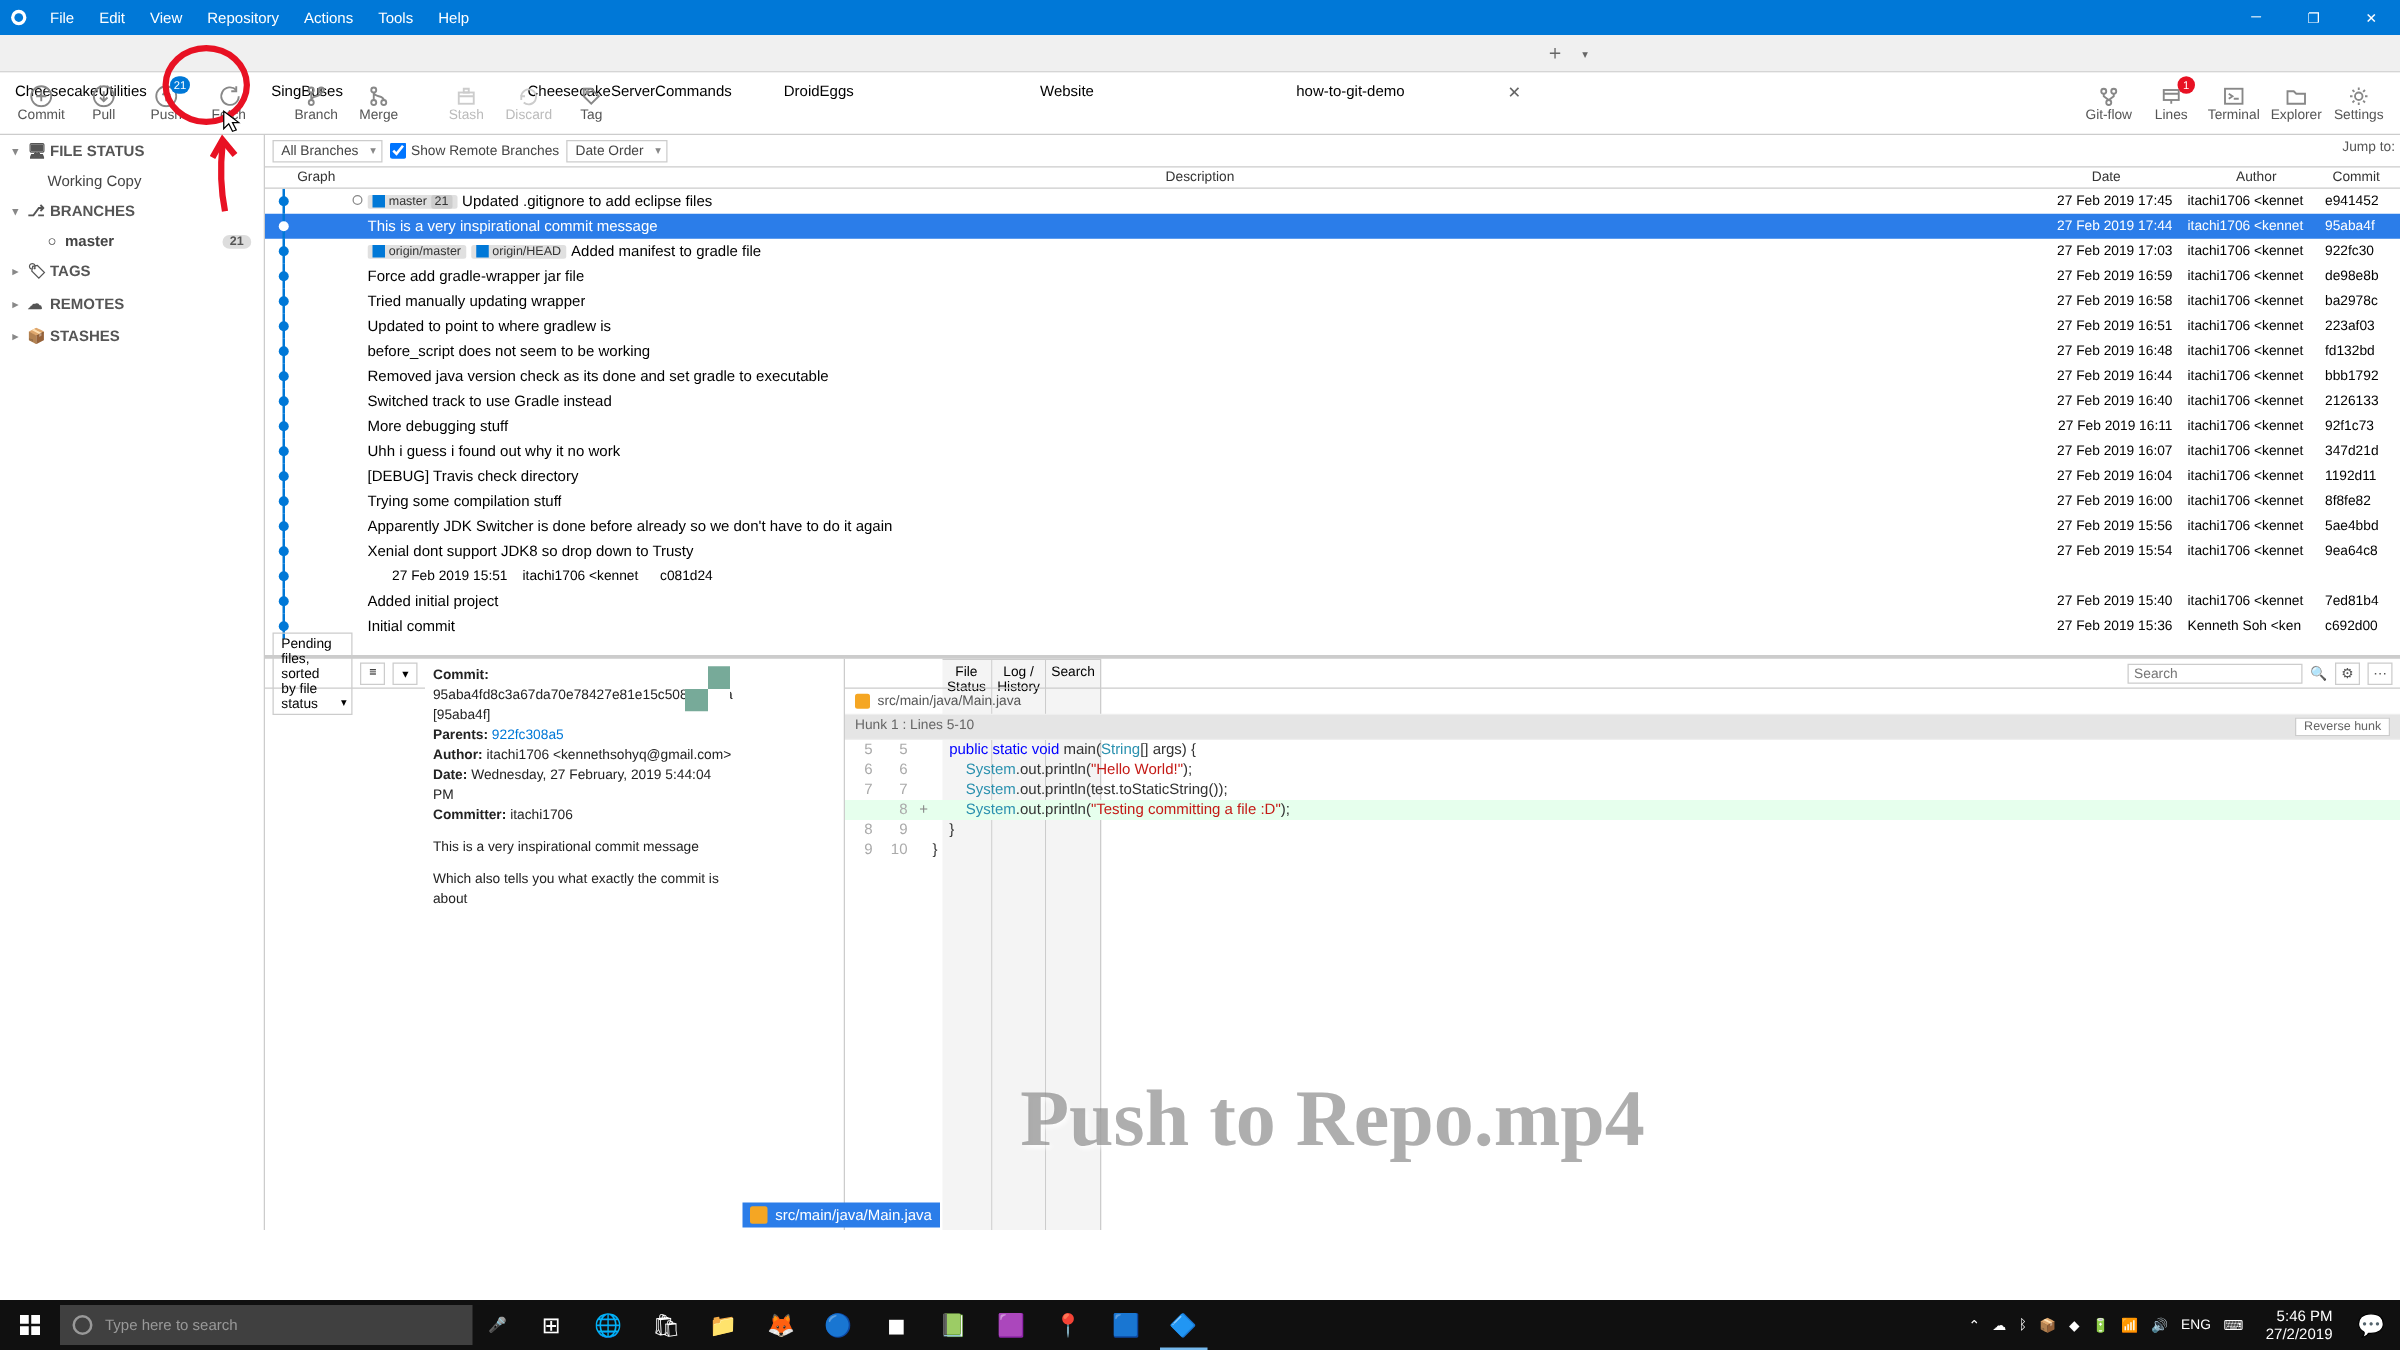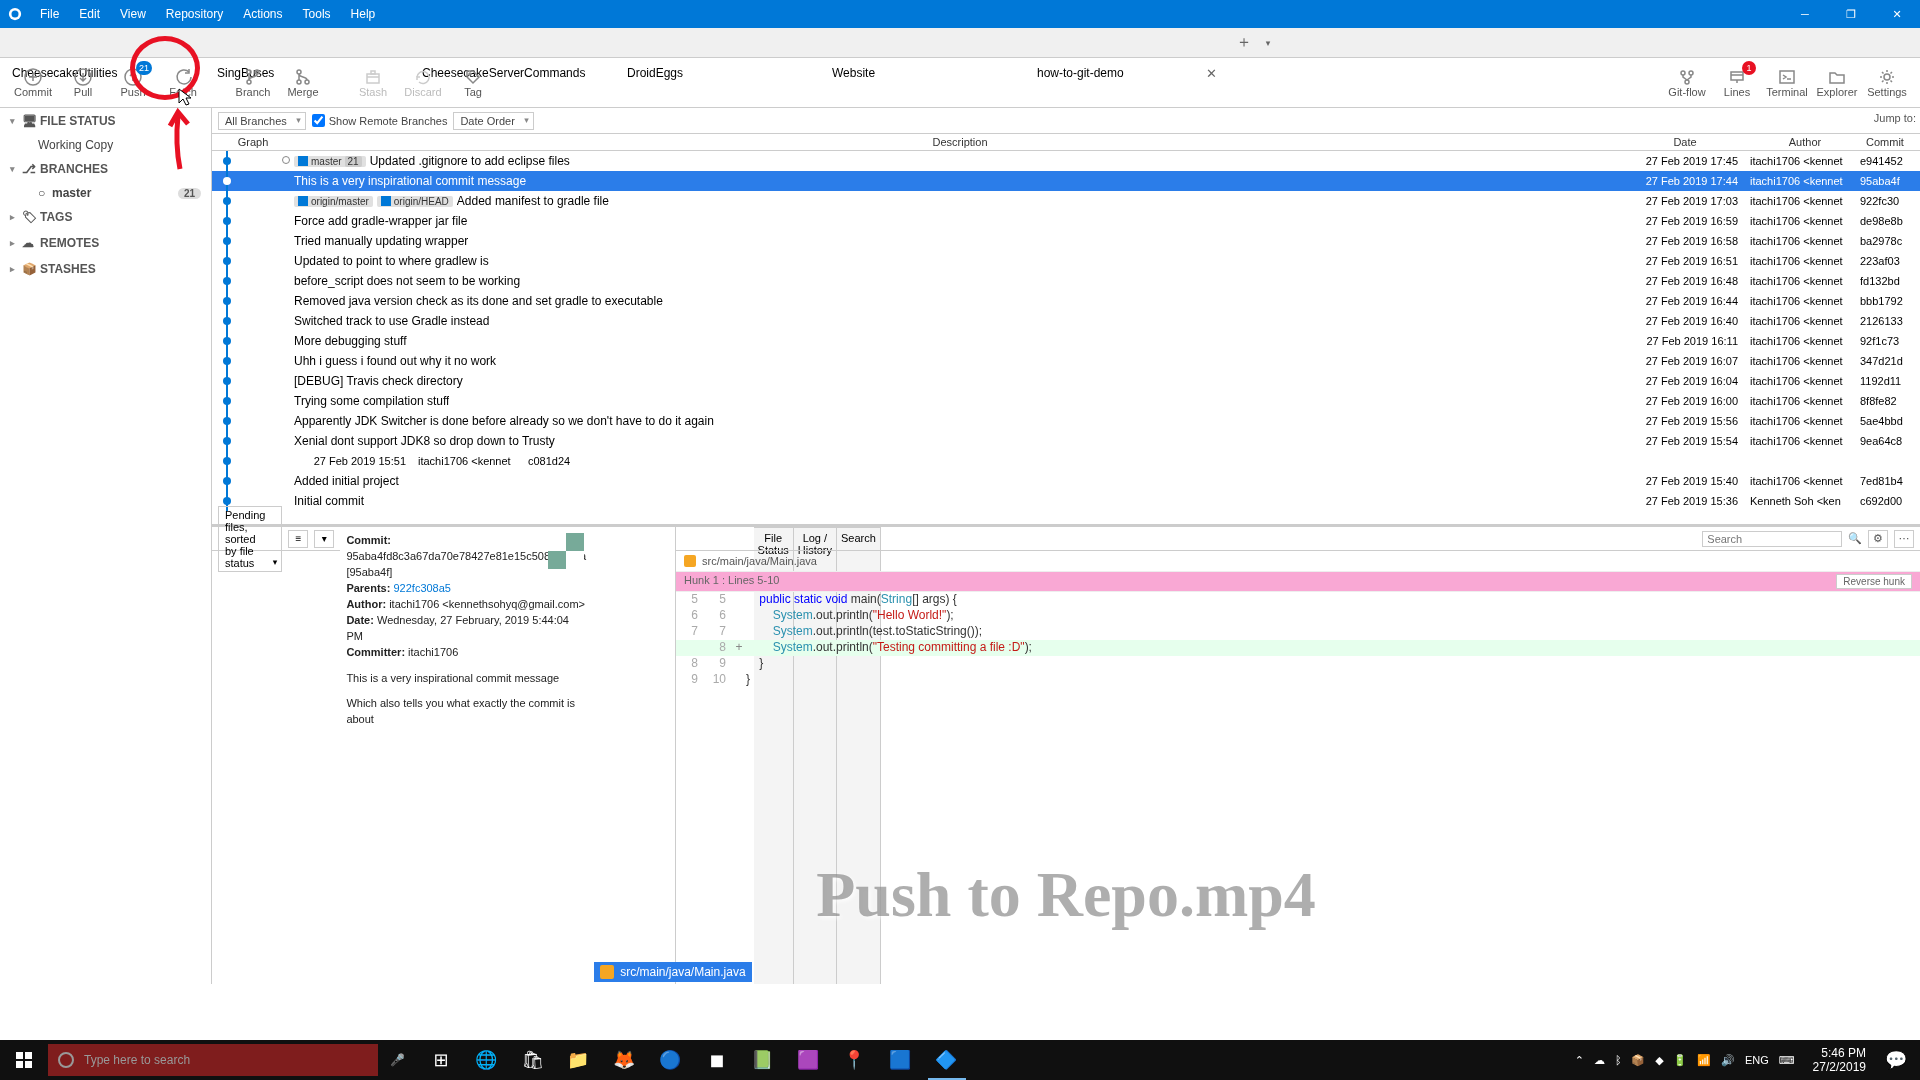--- a/index.html
+++ b/index.html
@@ -94,42 +94,42 @@
 .btm-tabs { display: flex; border-top: 1px solid var(--border); }
 .btm-tabs div { flex: 1; text-align: center; font-size: 11px; padding: 4px; border-right: 1px solid var(--border); background: #f4f4f4; }
 
 .detail-right { flex: 1; display: flex; flex-direction: column; }
 .diff-hdr { height: 24px; border-bottom: 1px solid var(--border); display: flex; align-items: center; padding: 0 6px; font-size: 11px; gap: 6px; color: #555; }
 .diff-hdr .sp { flex: 1; }
 .diff-hdr .search { width: 140px; border: 1px solid var(--border); padding: 1px 4px; font-size: 11px; }
 .diff-hdr .ico { width: 20px; height: 18px; border: 1px solid var(--border); display: flex; align-items: center; justify-content: center; }
 .diff-path { padding: 4px 8px; font-size: 11px; display: flex; align-items: center; gap: 6px; color: #555; border-bottom: 1px solid #eee; }
 .diff-path .fico { width: 12px; height: 12px; background: #f5a623; border-radius: 2px; }
-.hunk-hdr { background: #f9a8d4; padding: 2px 8px; font-size: 11px; color: #666; display: flex; justify-content: space-between; border-bottom: 1px solid #eee; }
+.hunk-hdr { background: #e5e5e5; padding: 2px 8px; font-size: 11px; color: #666; display: flex; justify-content: space-between; border-bottom: 1px solid #eee; }
 .hunk-hdr .btn { border: 1px solid var(--border); background: #fff; padding: 1px 6px; font-size: 10px; }
 .code { font-family: Consolas, monospace; font-size: 12px; }
 .code-row { display: flex; height: 16px; }
 .code-row .ln { width: 28px; text-align: right; color: #aaa; padding-right: 6px; }
 .code-row .sign { width: 14px; text-align: center; color: #888; }
 .code-row .txt { white-space: pre; color: #333; }
 .code-row.added { background: #e6ffed; }
 .str { color: #c41a16; }
 .kw { color: #0000ff; }
 .type { color: #2b91af; }
 
 
 .annot-circle { position: absolute; left: 130px; top: 36px; width: 70px; height: 64px; border: 5px solid #e81123; border-radius: 50%; pointer-events: none; z-index: 100; }
 .annot-arrow { position: absolute; left: 160px; top: 104px; z-index: 100; pointer-events: none; }
 .watermark { position: absolute; left: 50%; bottom: 52px; transform: translateX(-50%); font-size: 64px; color: rgba(120,120,120,0.6); font-family: Georgia, serif; pointer-events: none; text-shadow: 2px 2px 4px rgba(255,255,255,0.8); z-index: 50; font-weight: bold; }
 .cursor { position: absolute; left: 178px; top: 88px; z-index: 101; pointer-events: none; }
 
 
 .taskbar { position: absolute; left: 0; right: 0; bottom: 0; height: 40px; background: #101010; display: flex; align-items: center; color: #fff; font-size: 12px; z-index: 200; }
 .taskbar .start { width: 48px; display: flex; align-items: center; justify-content: center; }
-.taskbar .search { width: 330px; height: 32px; background: #7f1d1d; display: flex; align-items: center; padding: 0 10px; gap: 10px; color: #999; }
+.taskbar .search { width: 330px; height: 32px; background: #404040; display: flex; align-items: center; padding: 0 10px; gap: 10px; color: #999; }
 .taskbar .search .circ { width: 16px; height: 16px; border: 2px solid #999; border-radius: 50%; }
 .taskbar .mic { width: 40px; text-align: center; }
 .taskbar .ticon { width: 46px; height: 40px; display: flex; align-items: center; justify-content: center; font-size: 18px; position: relative; }
 .taskbar .ticon.active::after { content: ""; position: absolute; bottom: 0; left: 4px; right: 4px; height: 2px; background: #76b9ed; }
 .taskbar .sp { flex: 1; }
 .taskbar .tray { display: flex; align-items: center; gap: 10px; padding: 0 10px; font-size: 11px; }
 .taskbar .clock { text-align: right; line-height: 1.2; padding: 0 8px; }
 </style>
 </head>
 <body>

